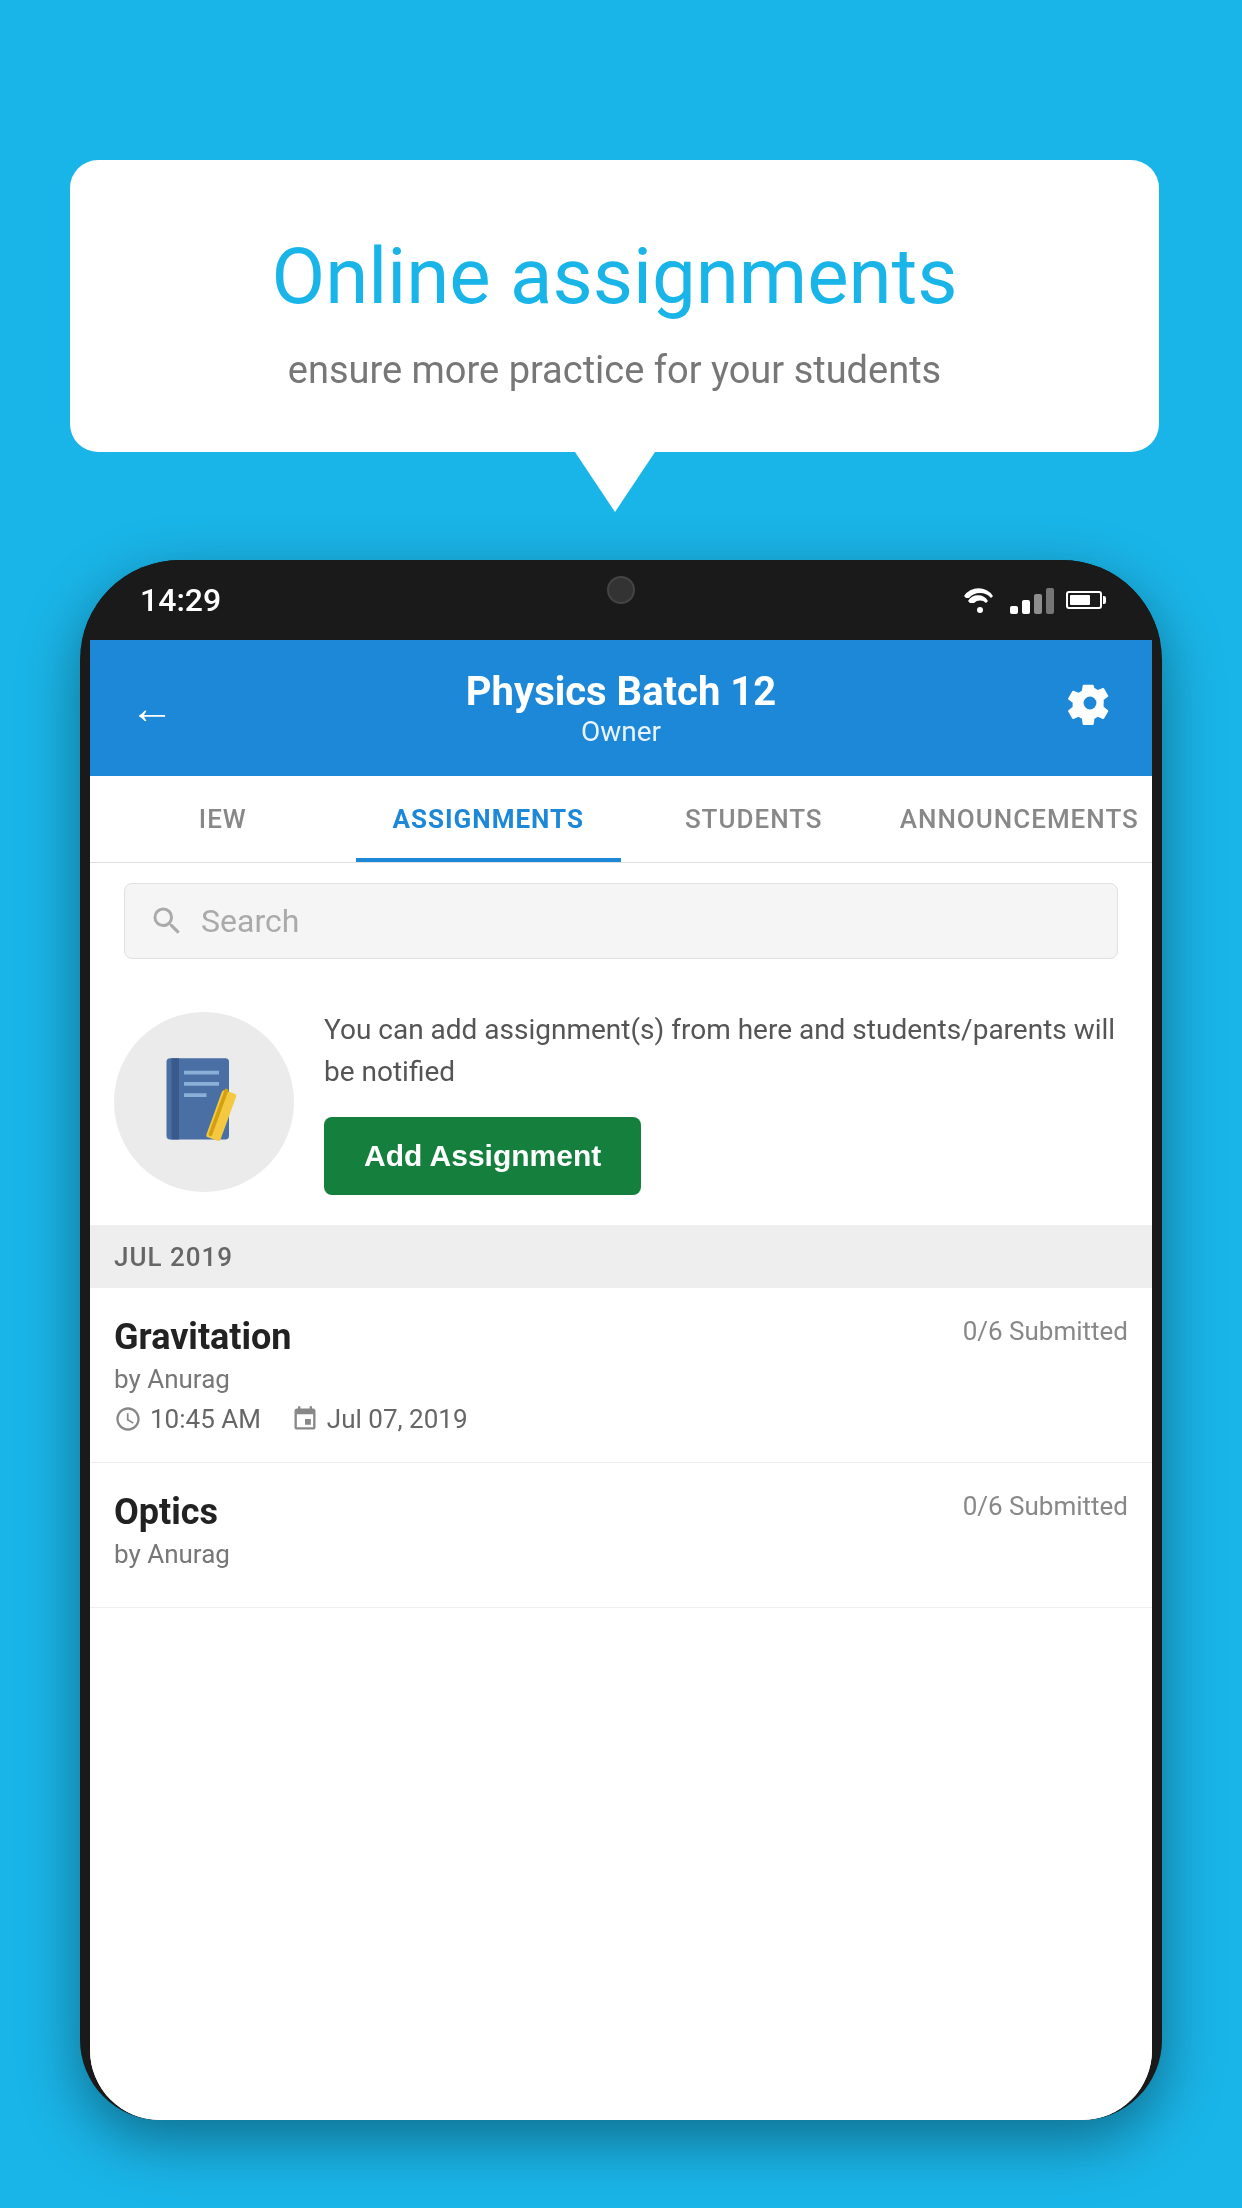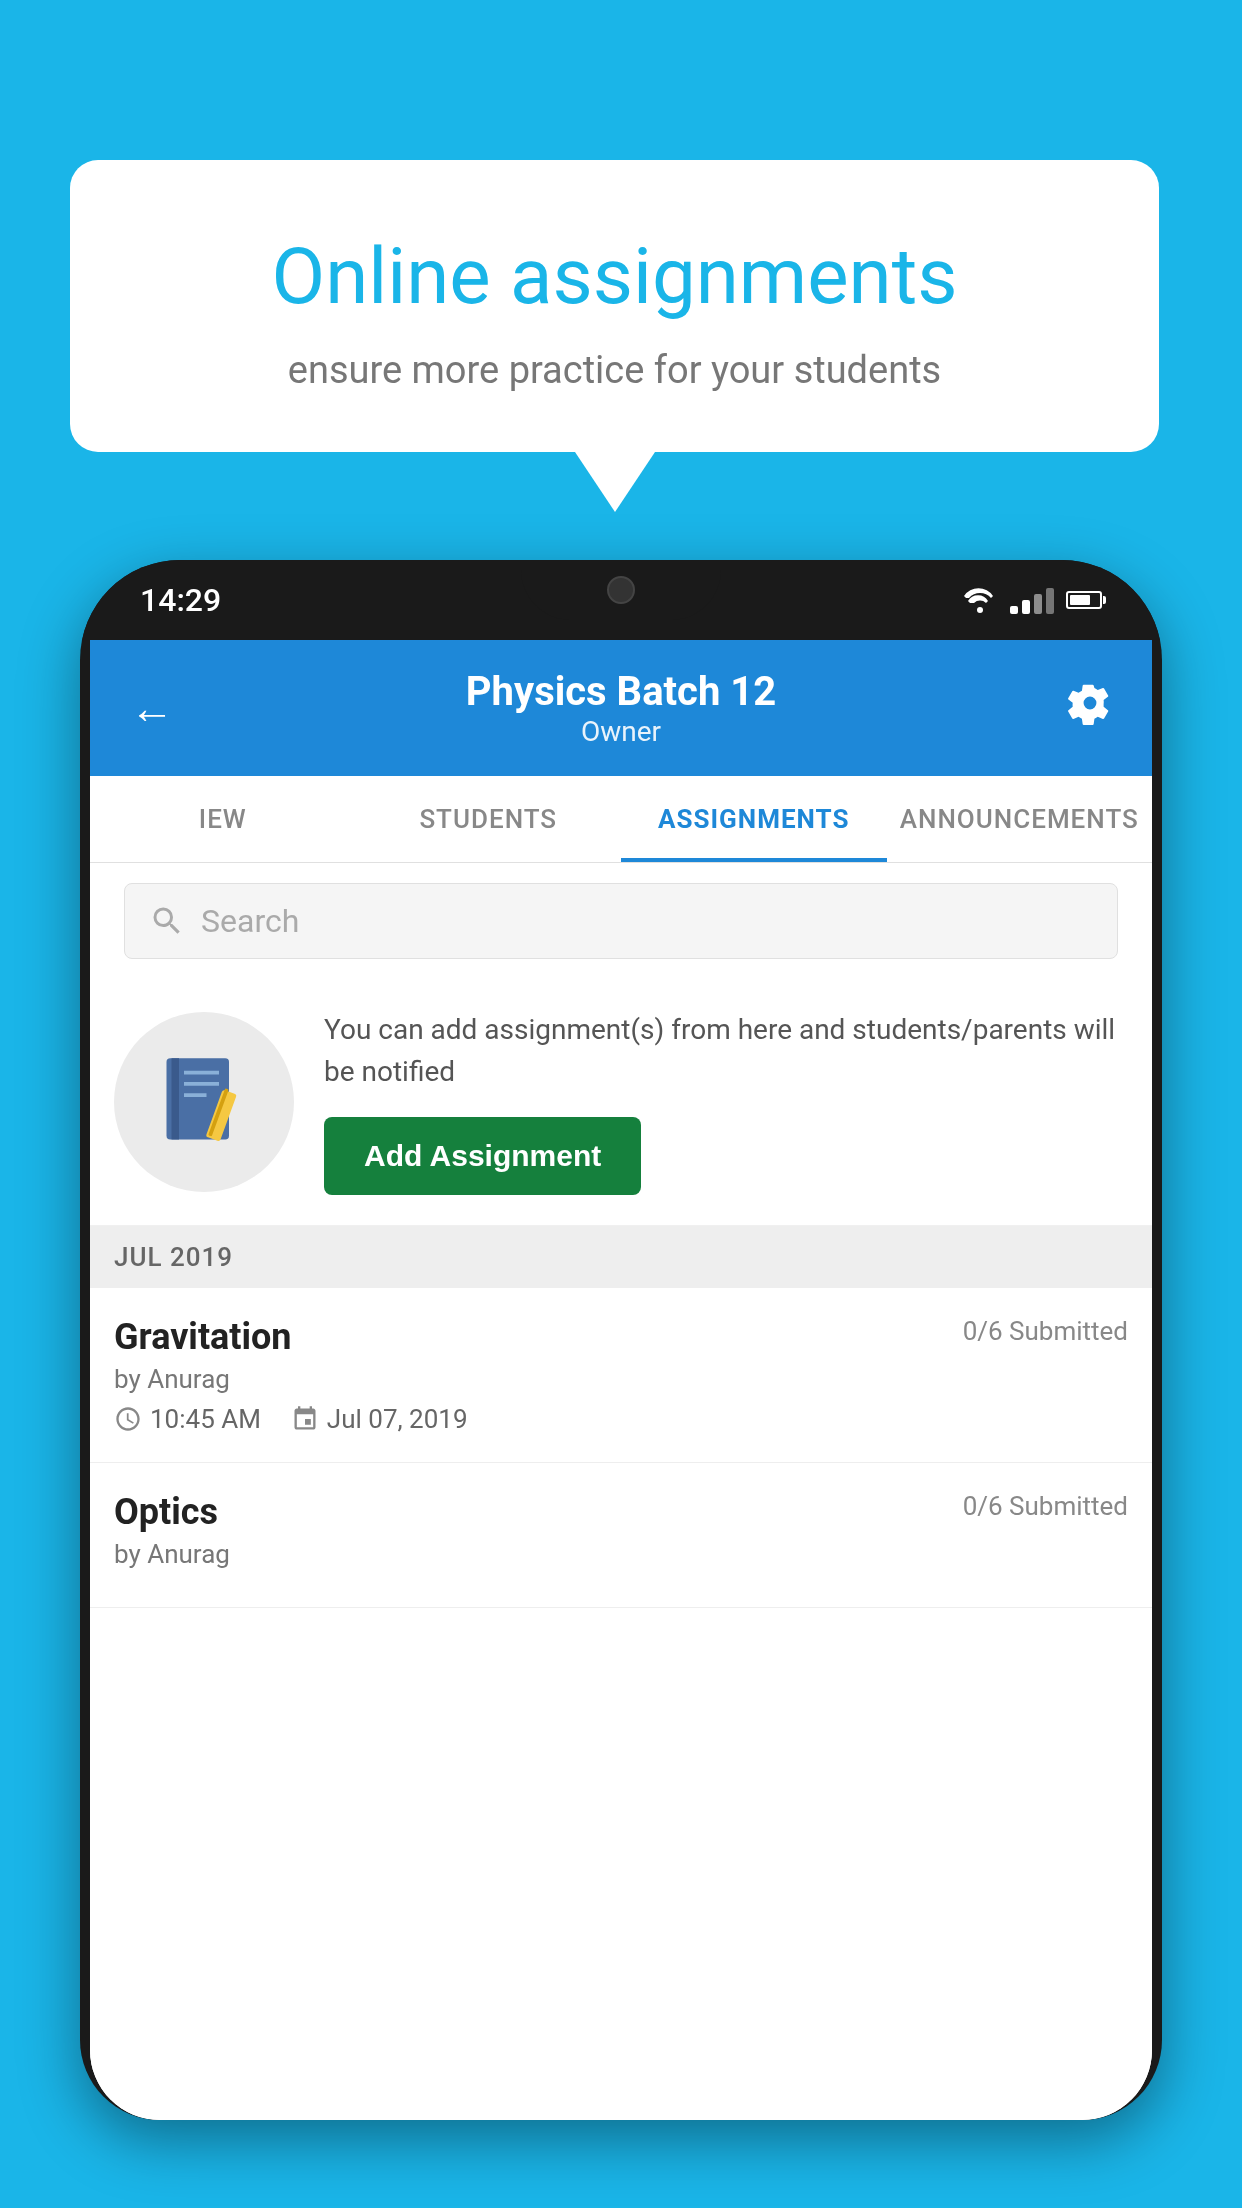--- a/index.html
+++ b/index.html
@@ -390,25 +390,25 @@
           <svg width="44" height="44" viewBox="0 0 24 24" fill="white">
             <path d="M12 15.5A3.5 3.5 0 018.5 12 3.5 3.5 0 0112 8.5a3.5 3.5 0 013.5 3.5 3.5 3.5 0 01-3.5 3.5m7.43-2.92c.04-.34.07-.69.07-1.08s-.03-.74-.07-1.08l2.33-1.82c.21-.16.27-.46.13-.7l-2.21-3.84a.55.55 0 00-.68-.22l-2.75 1.11c-.57-.44-1.18-.81-1.84-1.1L14 2.42A.56.56 0 0013.45 2h-4.9a.56.56 0 00-.55.42l-.41 2.93c-.66.29-1.27.66-1.84 1.1L3 5.34a.55.55 0 00-.68.22L.11 9.4c-.14.24-.08.54.13.7l2.33 1.82c-.04.34-.07.69-.07 1.08s.03.74.07 1.08l-2.33 1.82c-.21.16-.27.46-.13.7l2.21 3.84c.14.24.44.32.68.22l2.75-1.11c.57.44 1.18.81 1.84 1.1l.41 2.93c.07.24.29.42.55.42h4.9c.26 0 .48-.18.55-.42l.41-2.93c.66-.29 1.27-.66 1.84-1.1l2.75 1.11c.24.1.54.02.68-.22l2.21-3.84c.14-.24.08-.54-.13-.7l-2.33-1.82z"></path>
           </svg>
         </div>
       </div>
 
       <div class="tabs-bar">
         <div class="tab-item">
           <span>IEW</span>
         </div>
+        <div class="tab-item active">
+          <span>ASSIGNMENTS</span>
+        </div>
         <div class="tab-item">
           <span>STUDENTS</span>
-        </div>
-        <div class="tab-item active">
-          <span>ASSIGNMENTS</span>
         </div>
         <div class="tab-item">
           <span>ANNOUNCEMENTS</span>
         </div>
       </div>
 
       <div class="screen-content">
 
         <div class="search-bar-container">
           <div class="search-bar">

